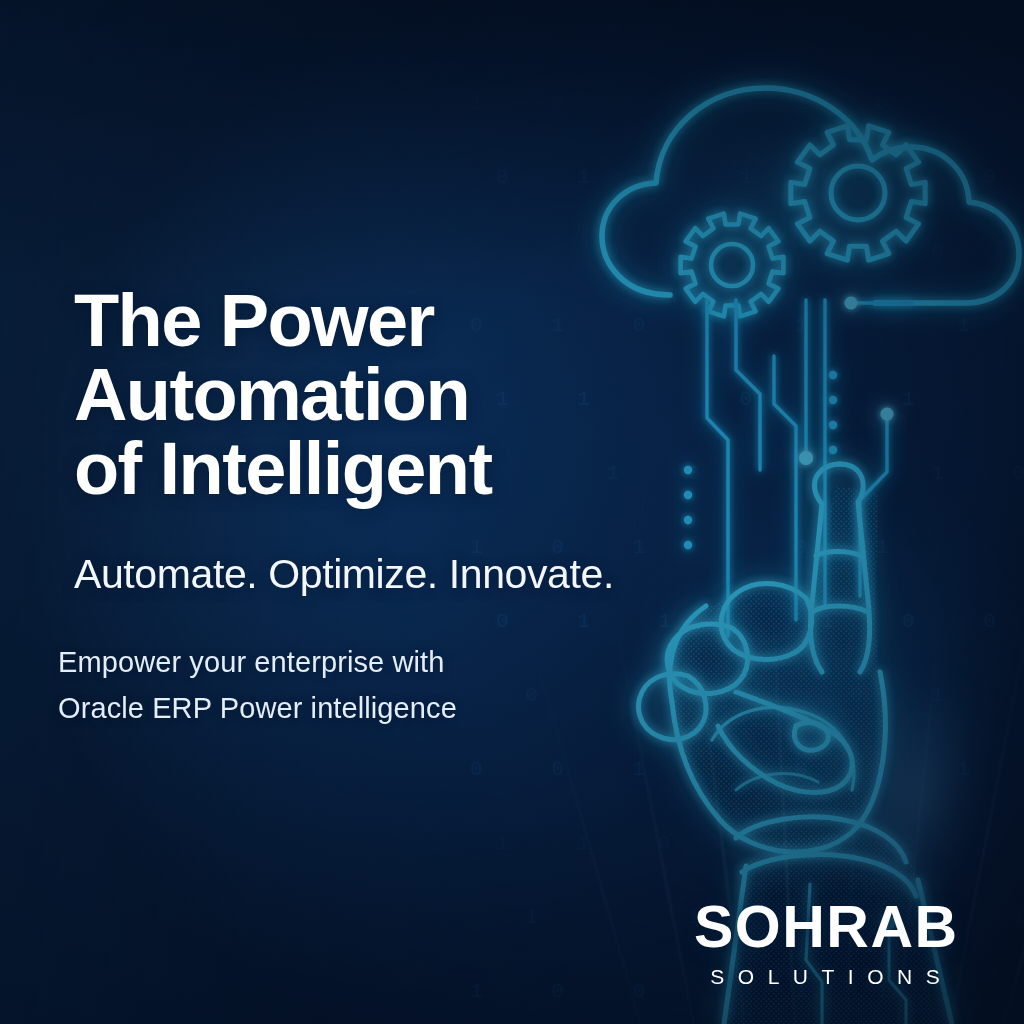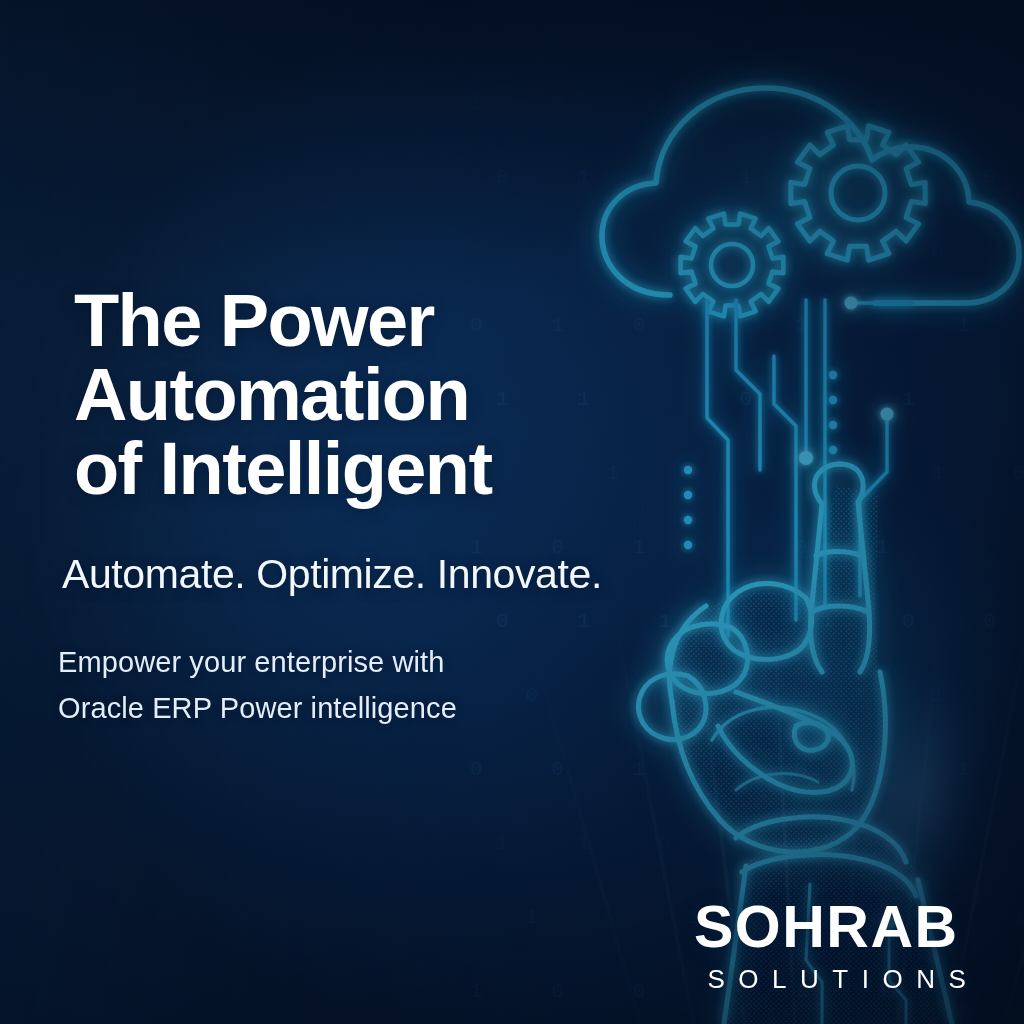--- a/index.html
+++ b/index.html
@@ -59,21 +59,21 @@
   .copy{position:absolute;left:58px;top:268px;width:620px;}
   .headline{
     margin:16px;
     color:#ffffff;
     font-size:74px;line-height:1.0;
     font-weight:700;letter-spacing:-1.6px;
     text-shadow:0 2px 14px rgba(0,18,44,.55);
   }
   .headline .hl-line{display:block;}
   .subhead{
-    margin:46px 0 0 4px;
+    margin:46px 0 0 16px;
     color:#f2f7fc;
     font-size:41px;line-height:1.12;
     font-weight:400;letter-spacing:-.4px;
     text-shadow:0 2px 12px rgba(0,18,44,.5);
   }
   .body-copy{
     margin:42px 0 0 0;
     color:#e4eef8;
     font-size:29px;line-height:1.58;
     font-weight:400;letter-spacing:.1px;
@@ -86,21 +86,21 @@
     position:absolute;left:694px;top:898px;width:262px;text-align:center;
   }
   .logo-word{
     color:#ffffff;font-size:59px;font-weight:700;line-height:1;
     letter-spacing:1.5px;
     text-shadow:0 2px 16px rgba(0,25,55,.7);
     text-align:center;
   }
   .logo-sub{
     margin-top:9px;
-    color:#ffffff;font-size:26px;font-weight:400;line-height:1;
+    color:#ffffff;font-size:21px;font-weight:400;line-height:1;
     letter-spacing:13.5px;text-indent:13.5px;
     text-shadow:0 2px 12px rgba(0,25,55,.7);
   }
 
   
   .artwork{position:absolute;left:560px;top:0;width:464px;height:1024px;}
   .artwork svg{display:block;width:100%;height:100%;}
 </style>
 </head>
 <body>

